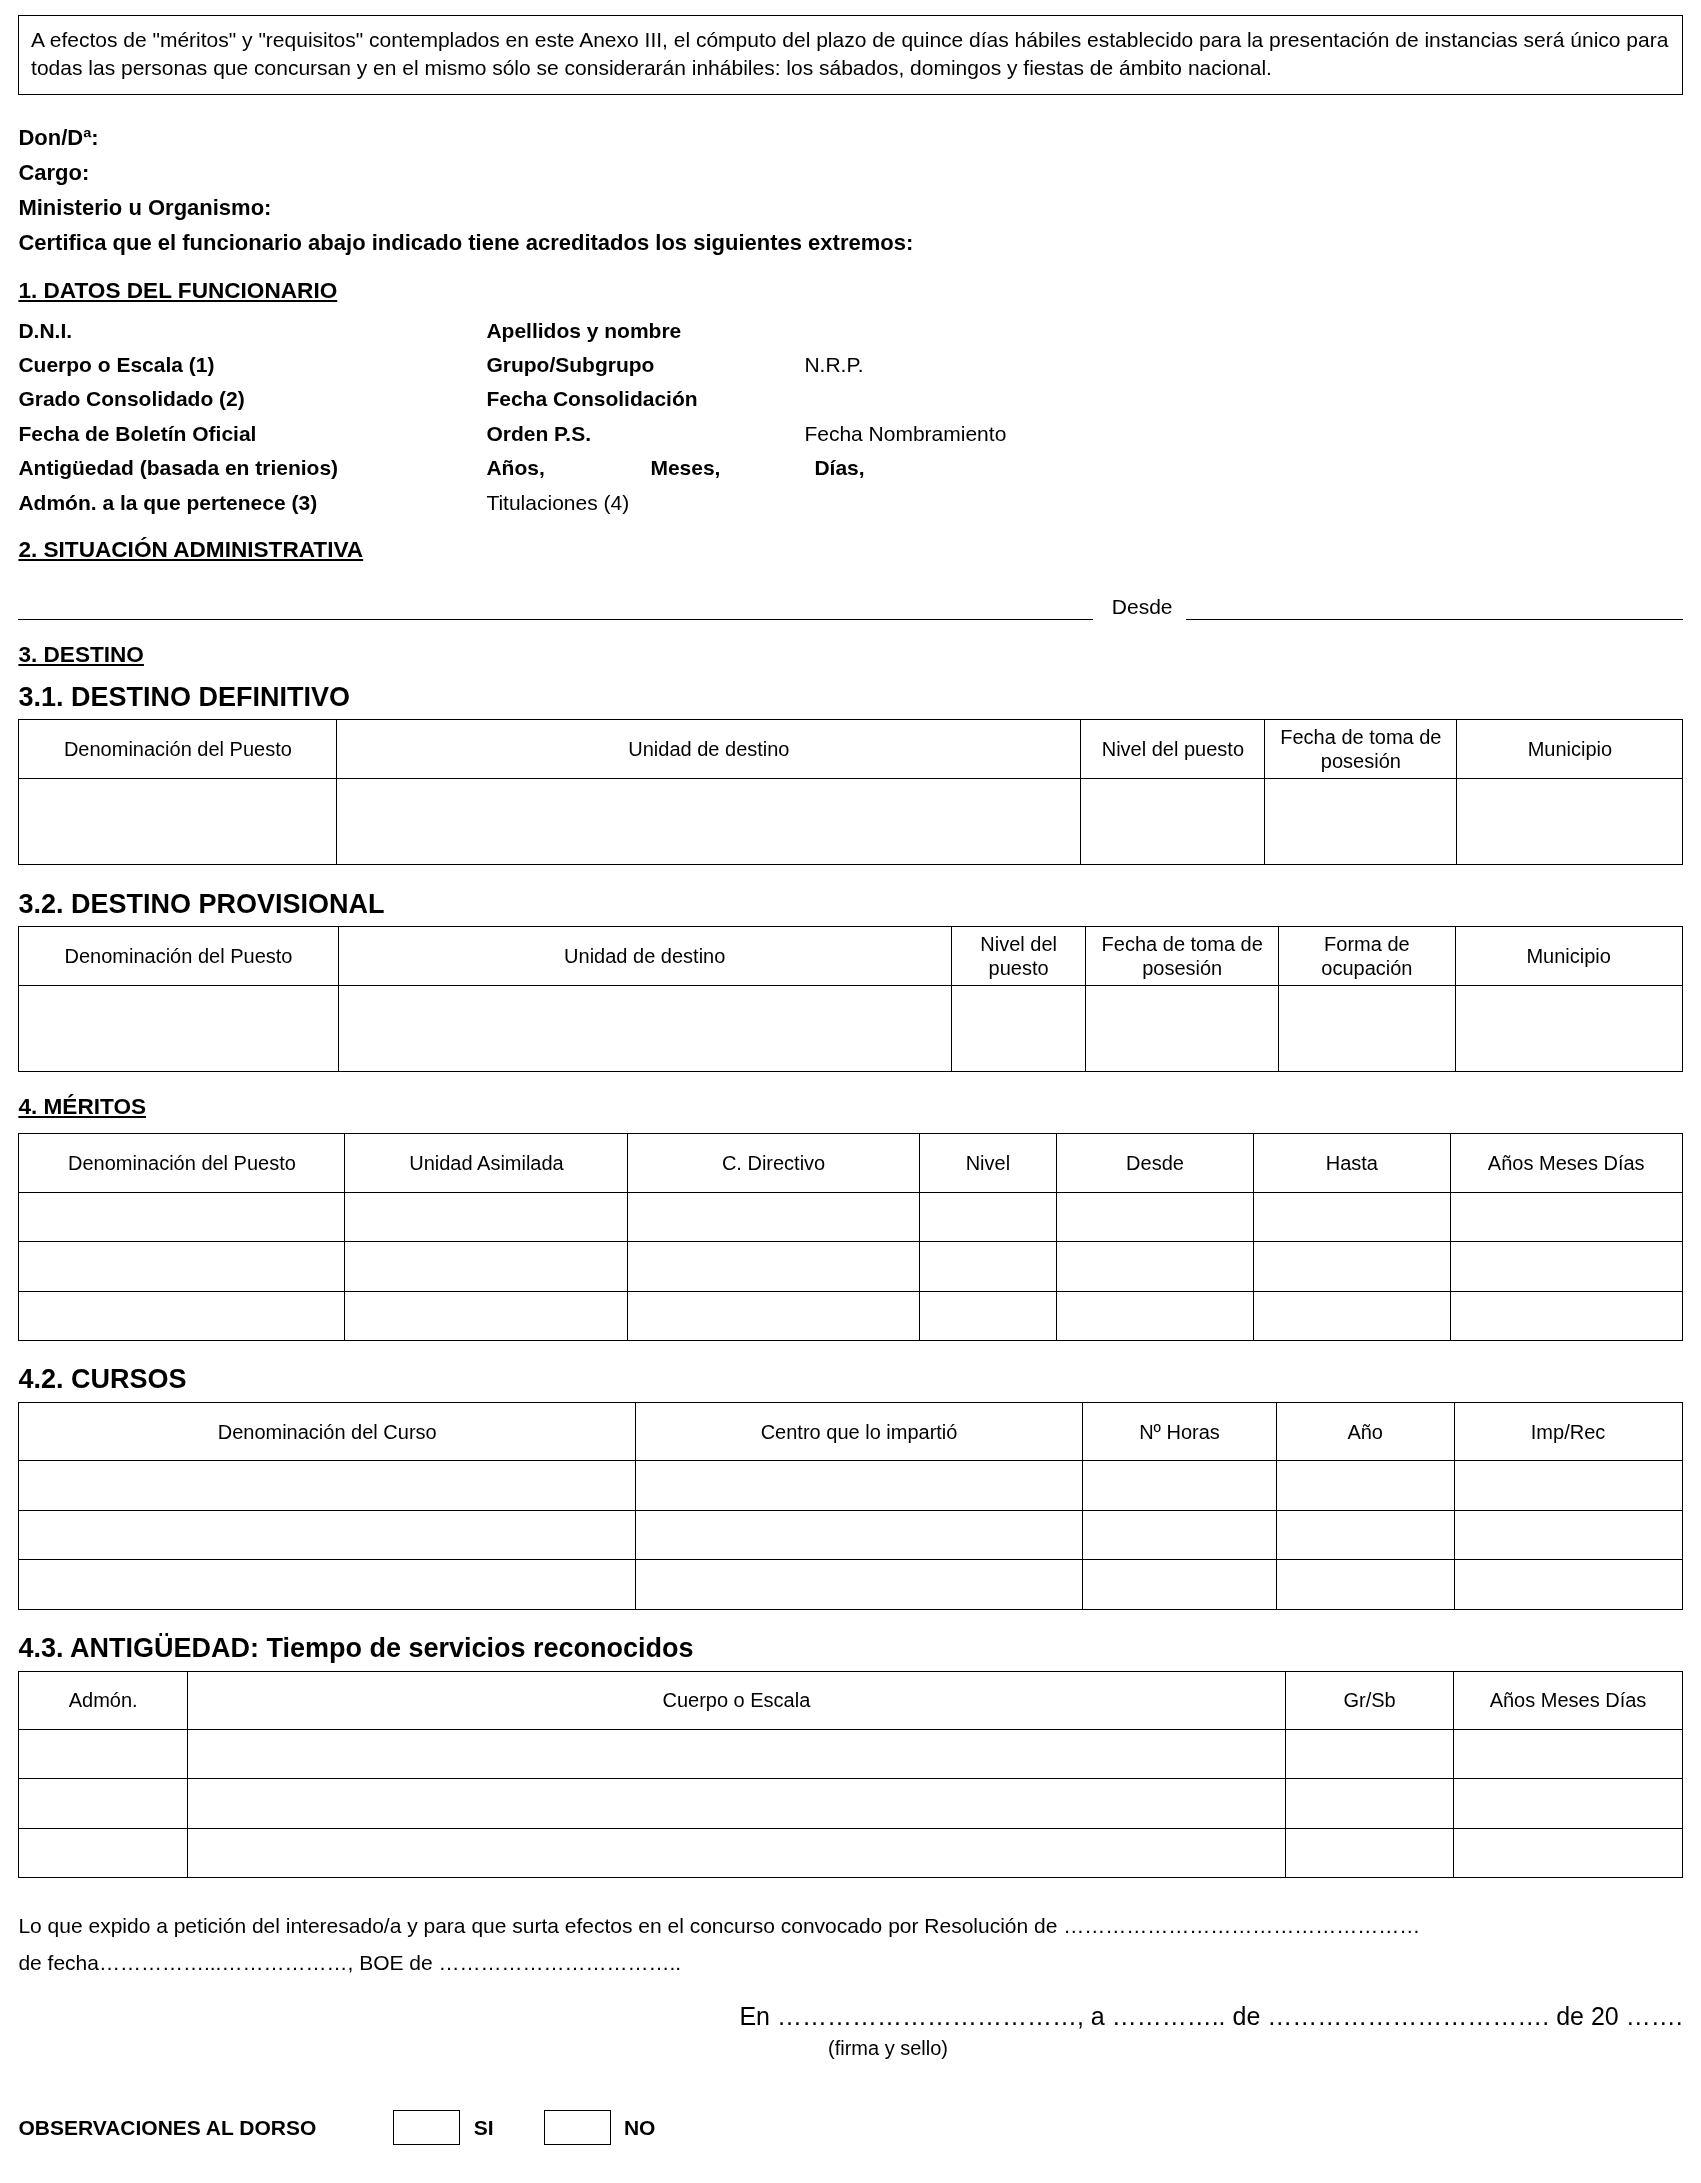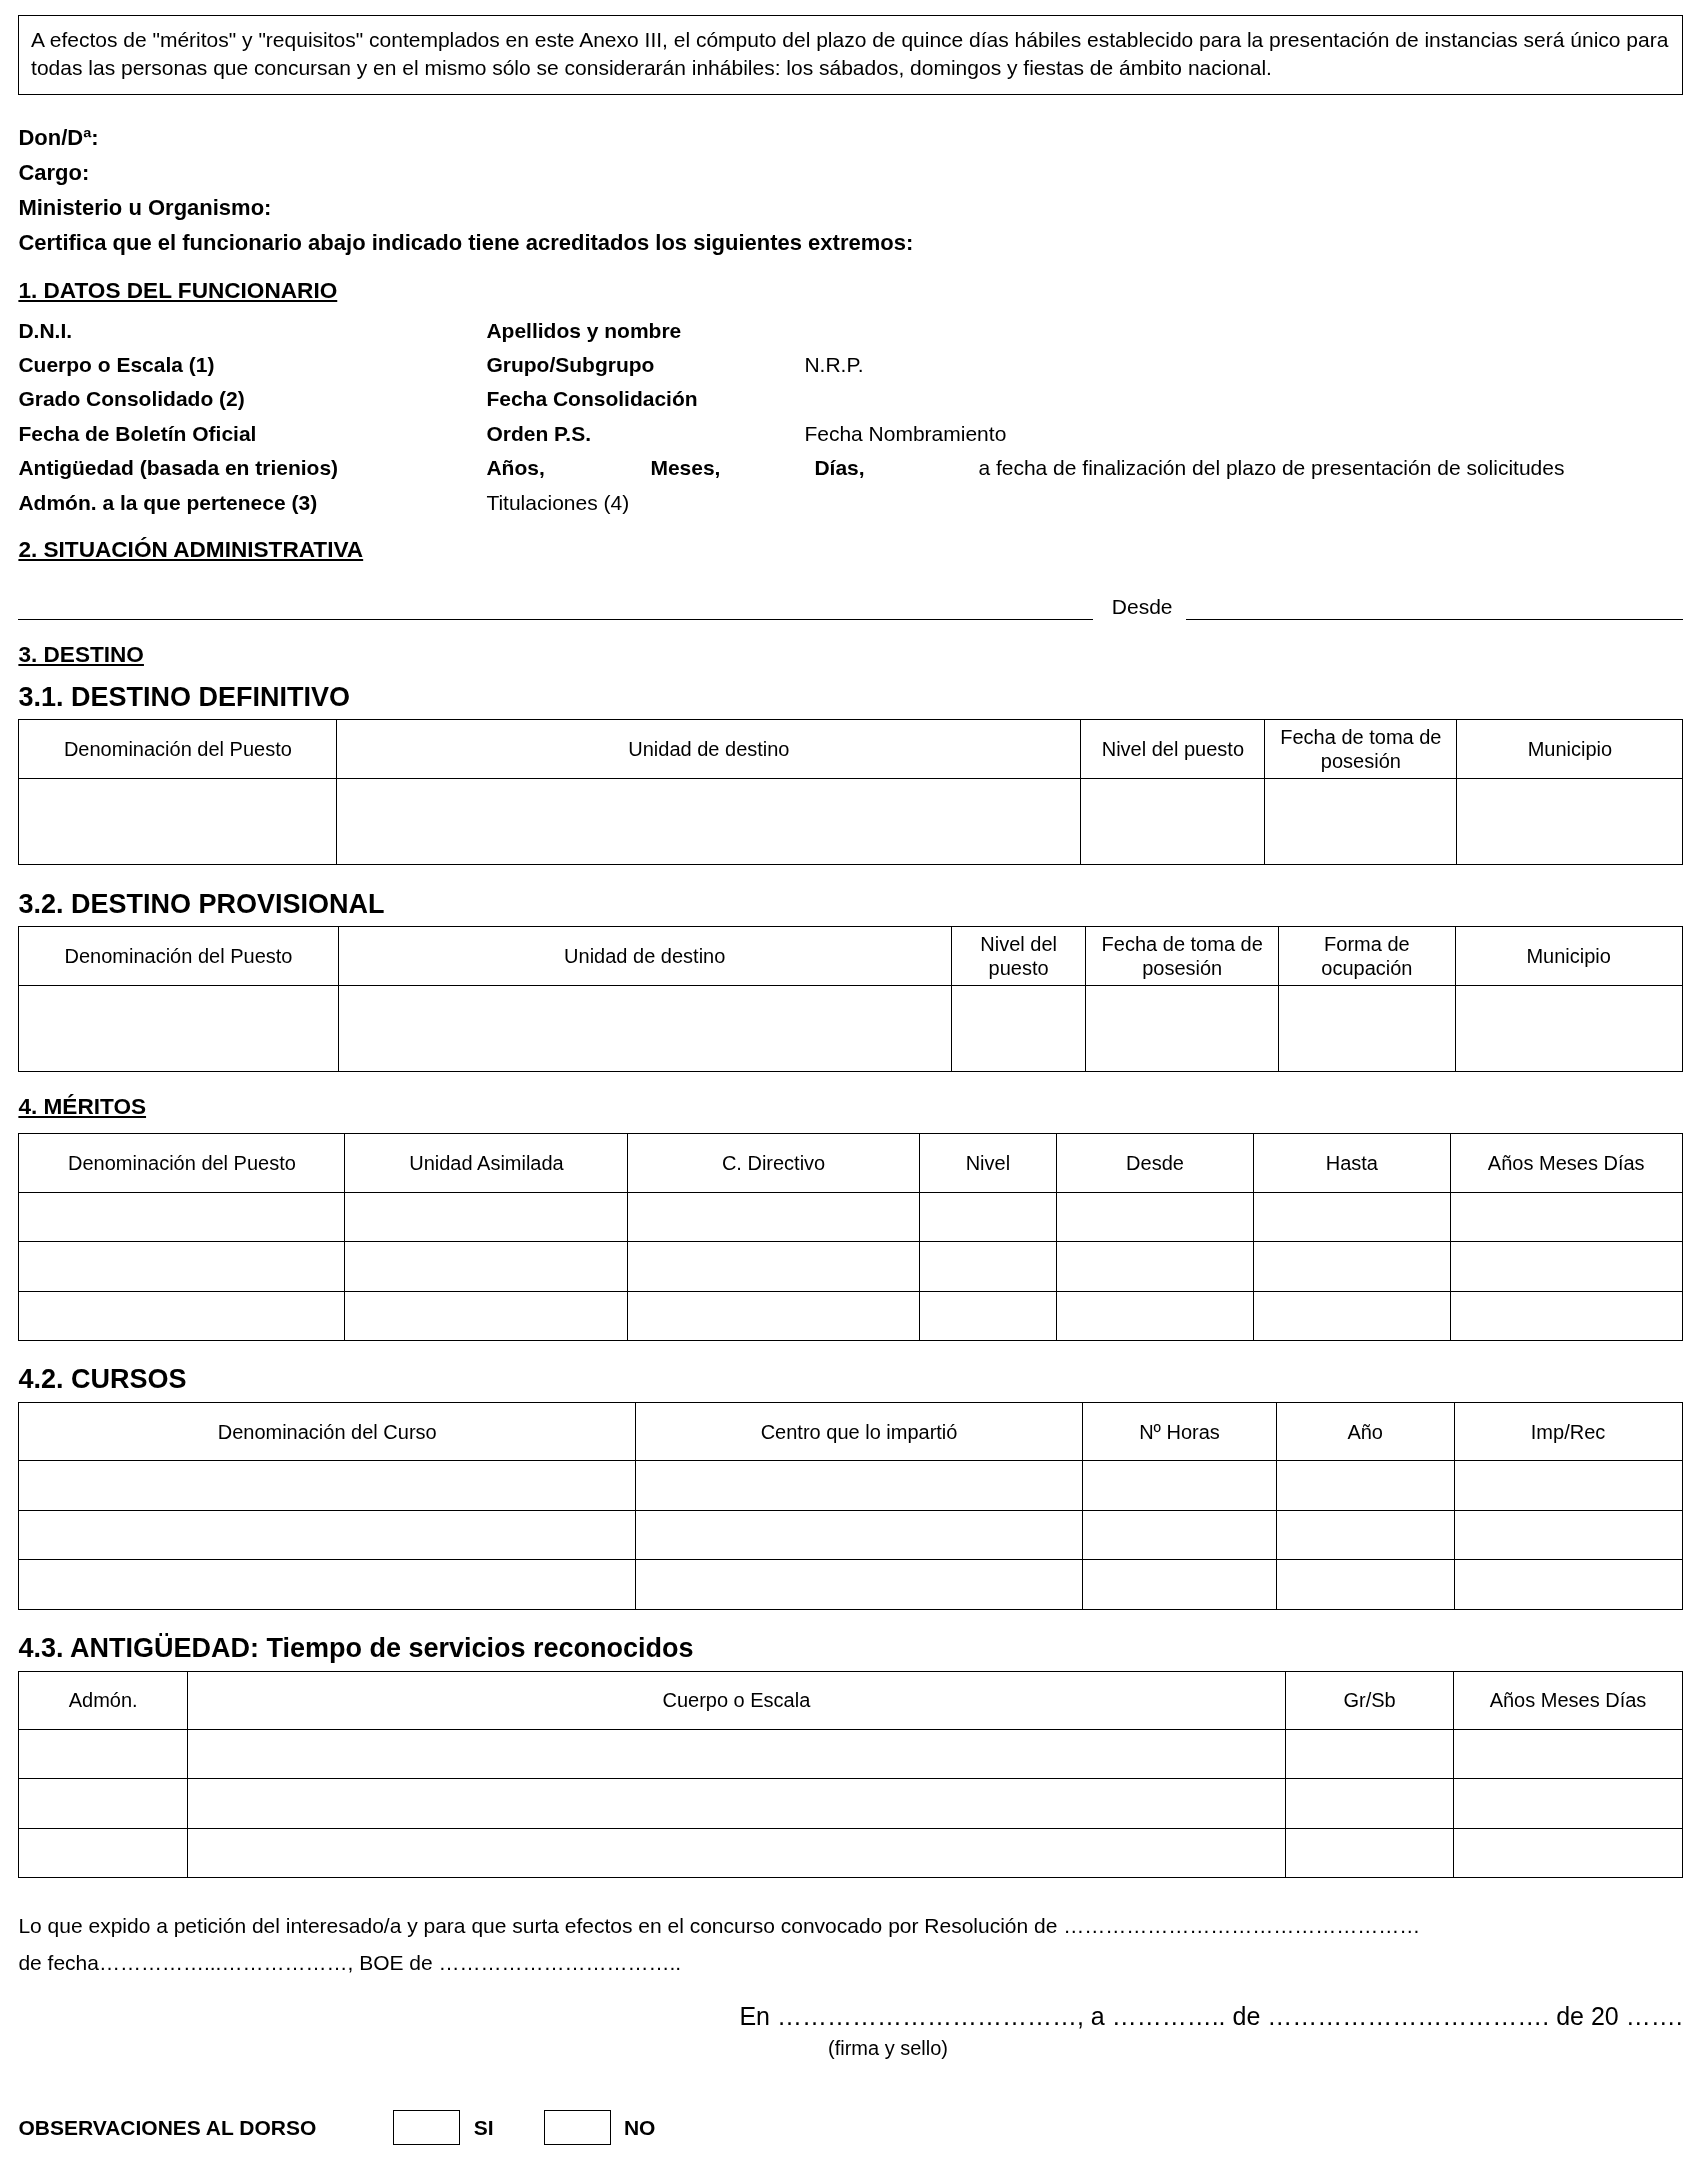--- a/index.html
+++ b/index.html
@@ -175,21 +175,20 @@
     <div class="row">
       <span class="c1">Fecha de Boletín Oficial</span>
       <span class="c-ape">Orden P.S.</span>
       <span class="c-rest bold">Fecha Nombramiento</span>
     </div>
     <div class="row">
       <span class="c2" style="width:468px;flex:0 0 468px;">Antigüedad (basada en trienios)</span>
       <span class="c2">Años,</span>
       <span class="c3">Meses,</span>
       <span class="c4">Días,</span>
-      <span class="c-rest">a fecha de finalización del plazo de presentación de solicitudes</span>
     </div>
     <div class="row">
       <span class="c2" style="width:468px;flex:0 0 468px;">Admón. a la que pertenece (3)</span>
       <span class="c-rest bold">Titulaciones (4)</span>
     </div>
   </div>
 
   <div class="section-title">2. SITUACIÓN ADMINISTRATIVA</div>
 
   <div class="sit-row">

